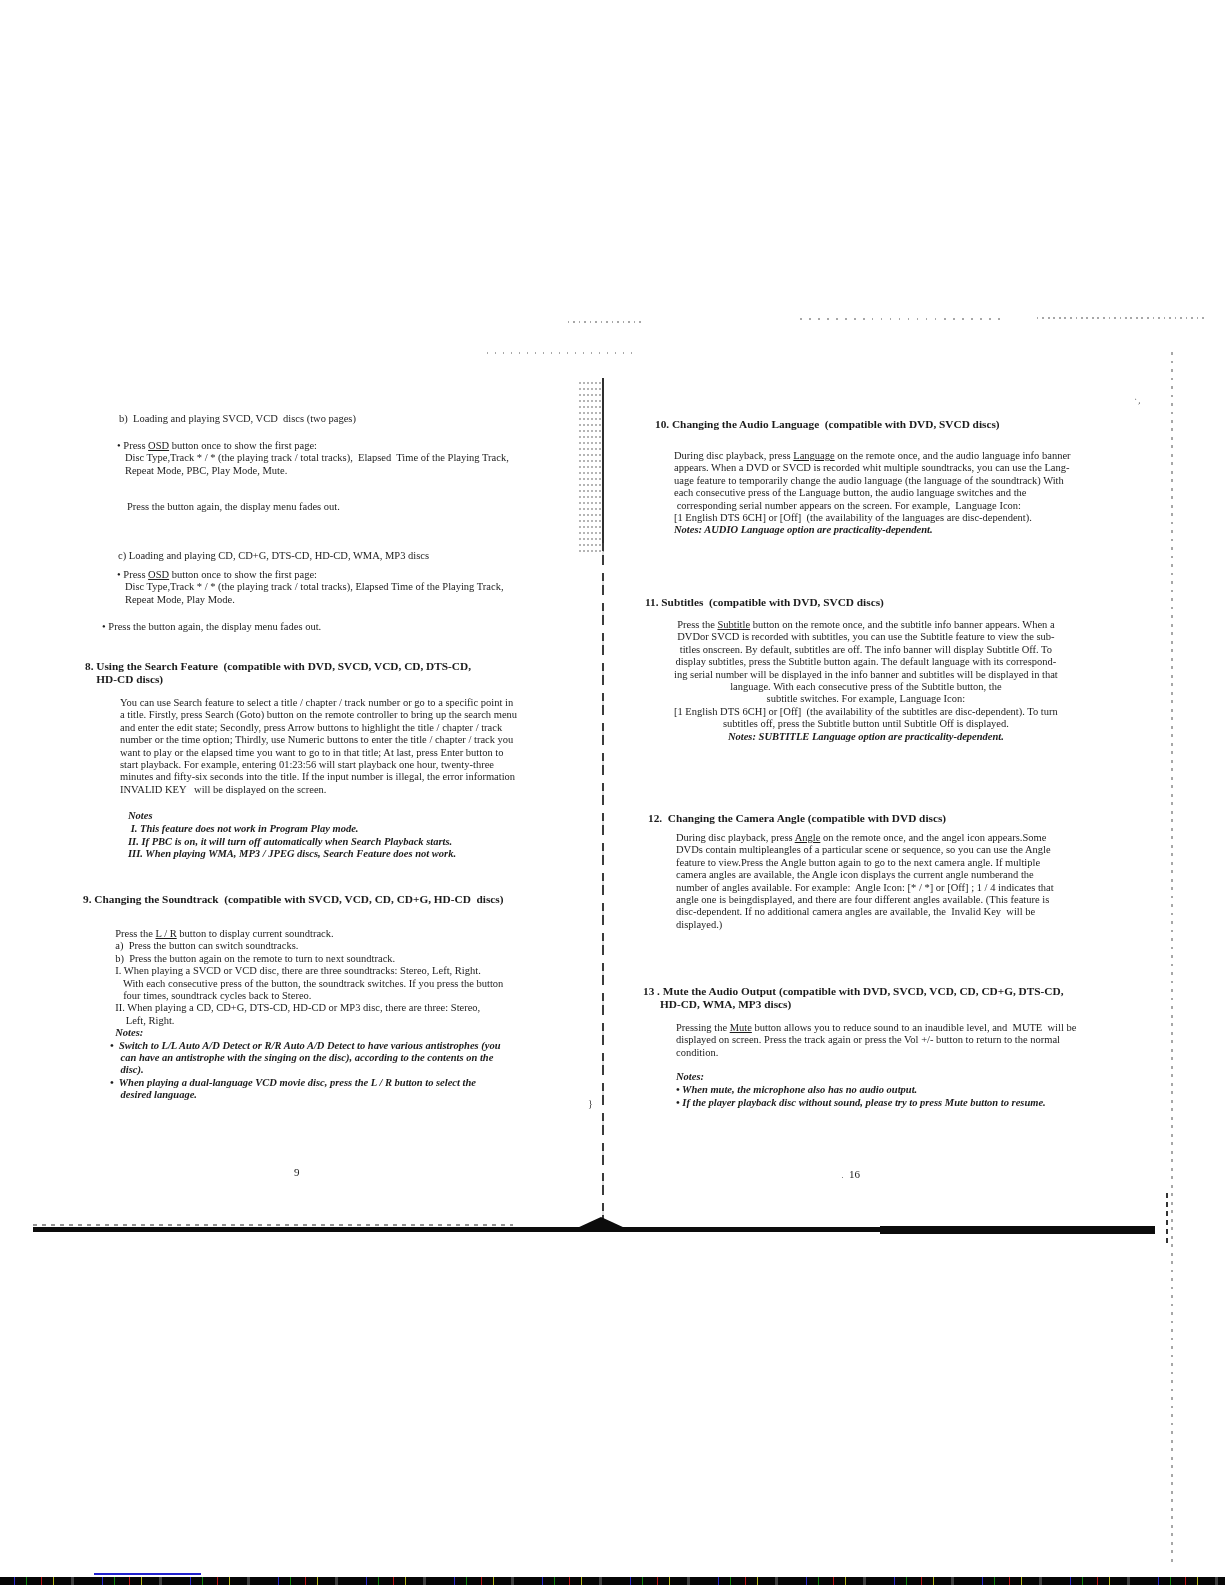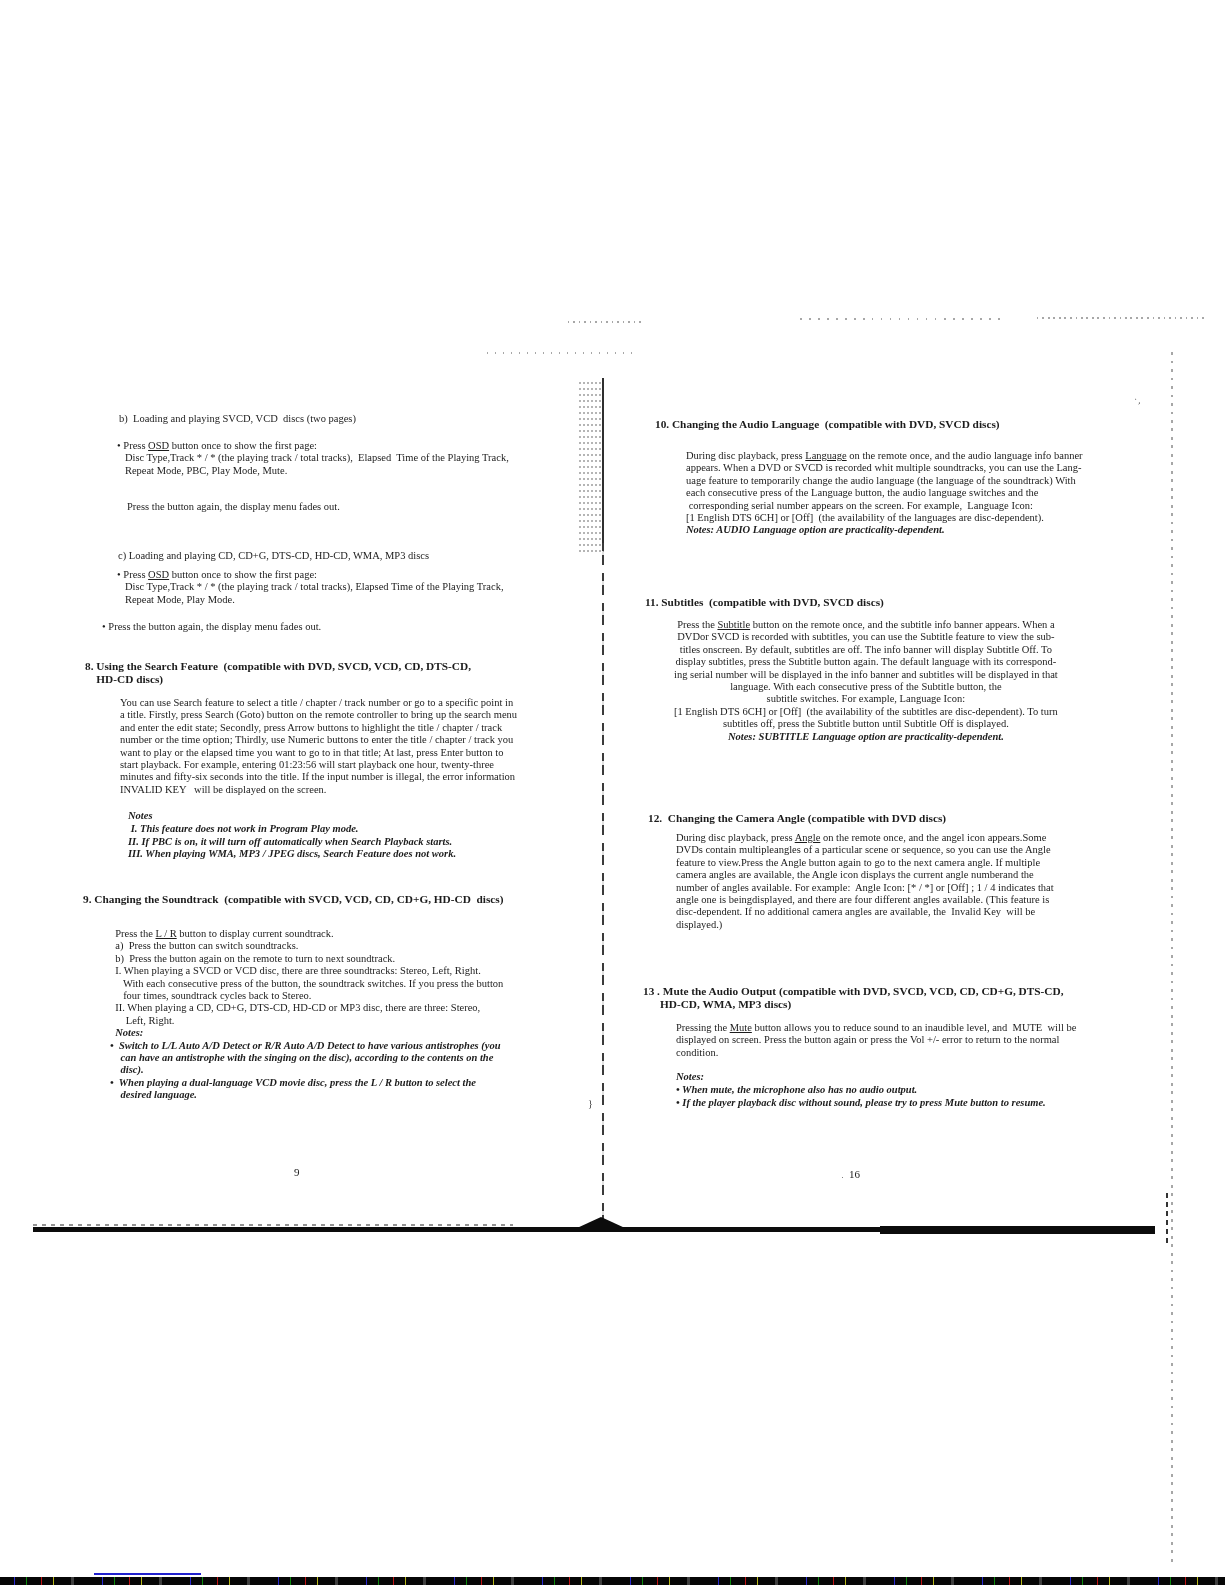--- a/index.html
+++ b/index.html
@@ -20,21 +20,21 @@
   #c-heading{left:118px;top:550px;}
   #c-bullet{left:117px;top:569px;}
   #c-fade{left:102px;top:621px;}
   #s8-heading{left:85px;top:660px;}
   #s8-body{left:120px;top:697px;}
   #s8-notes{left:128px;top:810px;line-height:12.8px;}
   #s9-heading{left:83px;top:893px;}
   #s9-body{left:110px;top:928px;}
   #p9{left:294px;top:1166px;}
   #s10-heading{left:645px;top:418px;margin-left:10px;}
-  #s10-body{left:674px;top:450px;margin-left:12px;}
+  #s10-body{left:674px;top:450px;}
   #s11-heading{left:645px;top:596px;}
   #s11-body{left:674px;top:619px;text-align:center;}
   #s12-heading{left:648px;top:812px;}
   #s12-body{left:676px;top:832px;}
   #s13-heading{left:643px;top:985px;}
   #s13-body{left:676px;top:1022px;}
   #s13-notes{left:676px;top:1070px;line-height:13px;}
   #p10{left:849px;top:1168px;}
   #p10-mark{left:841px;top:1171px;font-size:9px;color:#444;}
   #brace-mark{left:588px;top:1098px;font-size:10px;color:#3a3a3a;}
@@ -95,21 +95,21 @@
   <div class="blk" id="s9-body"><div class="ln"><span>  Press the </span><span class="u">L / R</span><span> button to display current soundtrack.</span></div><div class="ln"><span>  a)  Press the button can switch soundtracks.</span></div><div class="ln"><span>  b)  Press the button again on the remote to turn to next soundtrack.</span></div><div class="ln"><span>  I. When playing a SVCD or VCD disc, there are three soundtracks: Stereo, Left, Right.</span></div><div class="ln"><span>     With each consecutive press of the button, the soundtrack switches. If you press the button</span></div><div class="ln"><span>     four times, soundtrack cycles back to Stereo.</span></div><div class="ln"><span>  II. When playing a CD, CD+G, DTS-CD, HD-CD or MP3 disc, there are three: Stereo,</span></div><div class="ln"><span>      Left, Right.</span></div><div class="ln"><span class="bi">  Notes:</span></div><div class="ln"><span class="bi">•  Switch to L/L Auto A/D Detect or R/R Auto A/D Detect to have various antistrophes (you</span></div><div class="ln"><span class="bi">    can have an antistrophe with the singing on the disc), according to the contents on the</span></div><div class="ln"><span class="bi">    disc).</span></div><div class="ln"><span class="bi">•  When playing a dual-language VCD movie disc, press the L / R button to select the</span></div><div class="ln"><span class="bi">    desired language.</span></div></div>
   <div class="blk pageno" id="p9">9</div>
 
   <div class="blk hd" id="s10-heading">10. Changing the Audio Language  (compatible with DVD, SVCD discs)</div>
   <div class="blk" id="s10-body"><div class="ln"><span>During disc playback, press </span><span class="u">Language</span><span> on the remote once, and the audio language info banner</span></div><div class="ln"><span>appears. When a DVD or SVCD is recorded whit multiple soundtracks, you can use the Lang-</span></div><div class="ln"><span>uage feature to temporarily change the audio language (the language of the soundtrack) With</span></div><div class="ln"><span>each consecutive press of the Language button, the audio language switches and the</span></div><div class="ln"><span> corresponding serial number appears on the screen. For example,  Language Icon:</span></div><div class="ln"><span>[1 English DTS 6CH] or [Off]  (the availability of the languages are disc-dependent).</span></div><div class="ln"><span class="bi">Notes: AUDIO Language option are practicality-dependent.</span></div></div>
   <div class="blk hd" id="s11-heading">11. Subtitles  (compatible with DVD, SVCD discs)</div>
   <div class="blk" id="s11-body"><div class="ln"><span>Press the </span><span class="u">Subtitle</span><span> button on the remote once, and the subtitle info banner appears. When a</span></div><div class="ln"><span>DVDor SVCD is recorded with subtitles, you can use the Subtitle feature to view the sub-</span></div><div class="ln"><span>titles onscreen. By default, subtitles are off. The info banner will display Subtitle Off. To</span></div><div class="ln"><span>display subtitles, press the Subtitle button again. The default language with its correspond-</span></div><div class="ln"><span>ing serial number will be displayed in the info banner and subtitles will be displayed in that</span></div><div class="ln"><span>language. With each consecutive press of the Subtitle button, the</span></div><div class="ln"><span>subtitle switches. For example, Language Icon:</span></div><div class="ln"><span>[1 English DTS 6CH] or [Off]  (the availability of the subtitles are disc-dependent). To turn</span></div><div class="ln"><span>subtitles off, press the Subtitle button until Subtitle Off is displayed.</span></div><div class="ln"><span class="bi">Notes: SUBTITLE Language option are practicality-dependent.</span></div></div>
   <div class="blk hd" id="s12-heading">12.  Changing the Camera Angle (compatible with DVD discs)</div>
   <div class="blk" id="s12-body"><div class="ln"><span>During disc playback, press </span><span class="u">Angle</span><span> on the remote once, and the angel icon appears.Some</span></div><div class="ln"><span>DVDs contain multipleangles of a particular scene or sequence, so you can use the Angle</span></div><div class="ln"><span>feature to view.Press the Angle button again to go to the next camera angle. If multiple</span></div><div class="ln"><span>camera angles are available, the Angle icon displays the current angle numberand the</span></div><div class="ln"><span>number of angles available. For example:  Angle Icon: [* / *] or [Off] ; 1 / 4 indicates that</span></div><div class="ln"><span>angle one is beingdisplayed, and there are four different angles available. (This feature is</span></div><div class="ln"><span>disc-dependent. If no additional camera angles are available, the  Invalid Key  will be</span></div><div class="ln"><span>displayed.)</span></div></div>
   <div class="blk hd" id="s13-heading"><div class="ln"><span>13 . Mute the Audio Output (compatible with DVD, SVCD, VCD, CD, CD+G, DTS-CD,</span></div><div class="ln"><span>      HD-CD, WMA, MP3 discs)</span></div></div>
-  <div class="blk" id="s13-body"><div class="ln"><span>Pressing the </span><span class="u">Mute</span><span> button allows you to reduce sound to an inaudible level, and  MUTE  will be</span></div><div class="ln"><span>displayed on screen. Press the button again or press the Vol +/- error to return to the normal</span></div><div class="ln"><span>condition.</span></div></div>
+  <div class="blk" id="s13-body"><div class="ln"><span>Pressing the </span><span class="u">Mute</span><span> button allows you to reduce sound to an inaudible level, and  MUTE  will be</span></div><div class="ln"><span>displayed on screen. Press the track again or press the Vol +/- button to return to the normal</span></div><div class="ln"><span>condition.</span></div></div>
   <div class="blk bi" id="s13-notes"><div class="ln"><span>Notes:</span></div><div class="ln"><span>• When mute, the microphone also has no audio output.</span></div><div class="ln"><span>• If the player playback disc without sound, please try to press Mute button to resume.</span></div></div>
   <div class="blk" id="p10-mark">·</div>
   <div class="blk pageno" id="p10">16</div>
 
   <div class="blk" id="brace-mark">}</div>
   <div class="blk" id="tick-mark">·,</div>
 
   <div class="art" id="spine-fuzz"></div>
   <div class="art" id="spine"></div>
   <div class="art" id="spine-right"></div>

